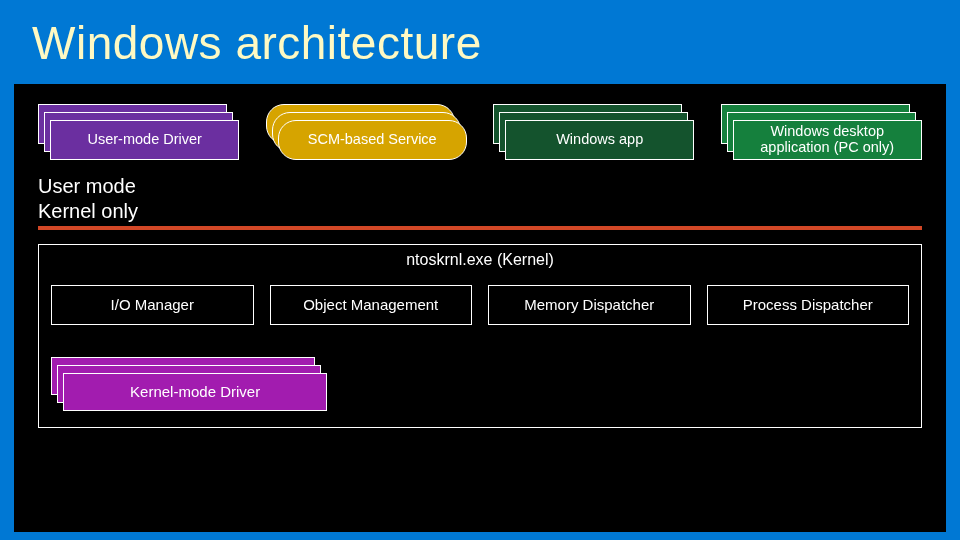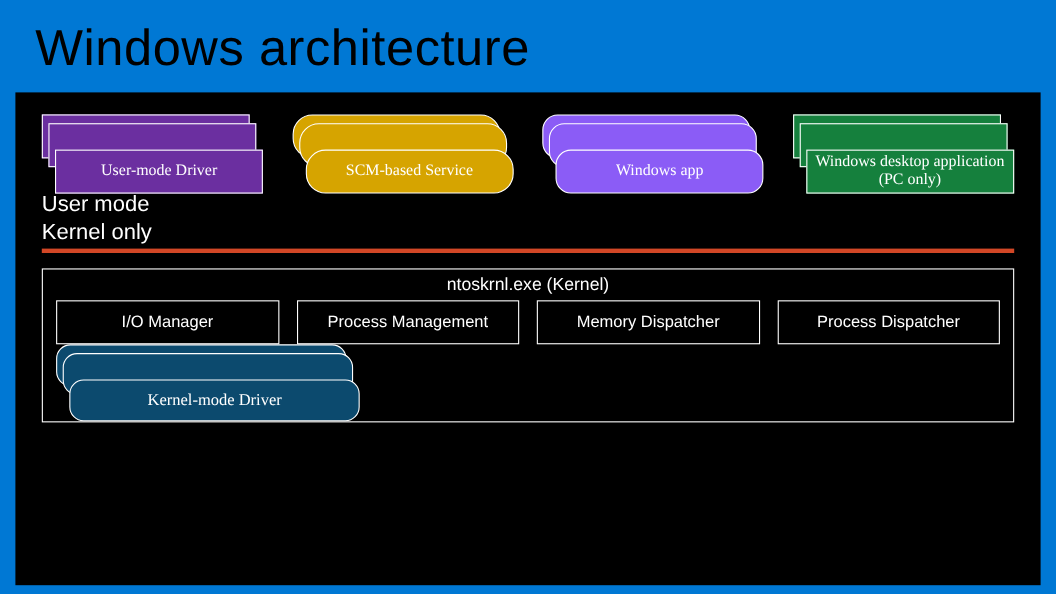--- a/index.html
+++ b/index.html
@@ -1,19 +1,19 @@
 <!DOCTYPE html>
 <html><head>
 <meta charset="utf-8">
 <style>
   * { margin: 0; padding: 0; box-sizing: border-box; }
   html, body { width: 960px; height: 540px; font-family: "Segoe UI", "Segoe UI Light", Arial, sans-serif; }
   body { background: #0078d4; overflow: hidden; }
   .title {
-    color: #000000;
+    color: #fef9c3;
     font-size: 46px;
     font-weight: 200;
     padding: 16px 0 14px 32px;
     letter-spacing: 0.5px;
   }
   .canvas {
     margin: 0 14px;
     height: 448px;
     background: #000000;
     position: relative;
@@ -35,39 +35,39 @@
     display: flex;
     align-items: center;
     justify-content: center;
     text-align: center;
     font-size: 14.5px;
     line-height: 1.1;
     padding: 0 4px;
   }
   .card.c0 { top: 0; left: 0; }
   .card.c1 { top: 8px; left: 6px; }
-  .card.c2 { top: 32px; left: 12px; z-index: 3; font-family: Liberation Serif, serif; }
+  .card.c2 { top: 16px; left: 12px; z-index: 3; }
   .purple { background: #6b2fa0; }
   .gold   { background: #d6a400; border-radius: 18px; }
-  .green  { background: #8b5cf6; border-radius: 14px; }
+  .green  { background: #14532d; }
   .red    { background: #15803d; }
-  .blue   { background: #0c4a6e; border-radius: 13px; }
+  .blue   { background: #a21caf; }
   
   .mode-labels { font-size: 20px; line-height: 1.25; }
   .divider { height: 4px; background: #d24726; margin: 2px 0 14px 0; width: 100%; }
   
   .kernel-box {
     border: 1.5px solid #fff;
     padding: 6px 12px 14px 12px;
   }
-  .kernel-title { text-align: center; font-size: 16px; margin-bottom: 4px; }
+  .kernel-title { text-align: center; font-size: 16px; margin-bottom: 16px; }
   .krow {
     display: flex;
     gap: 16px;
-    margin-bottom: 0;
+    margin-bottom: 32px;
   }
   .kcell {
     flex: 1 1 0;
     border: 1.5px solid #fff;
     text-align: center;
     font-size: 15px;
     padding: 10px 4px;
     line-height: 1.2;
     display: flex;
     align-items: center;
@@ -127,21 +127,21 @@
     <div>User mode</div>
     <div>Kernel only</div>
   </div>
   <div class="divider"></div>
 
   <div class="kernel-box">
     <div class="kernel-title">ntoskrnl.exe (Kernel)</div>
 
     <div class="krow">
       <div class="kcell">I/O Manager</div>
-      <div class="kcell">Process Management</div>
+      <div class="kcell">Object Management</div>
       <div class="kcell">Memory Dispatcher</div>
       <div class="kcell">Process Dispatcher</div>
     </div>
 
     <div class="krow2">
       <div class="kdrv-wrap">
         <div class="kdrv-stack">
           <div class="card c0 blue"></div>
           <div class="card c1 blue"></div>
           <div class="card c2 blue">Kernel-mode Driver</div>

